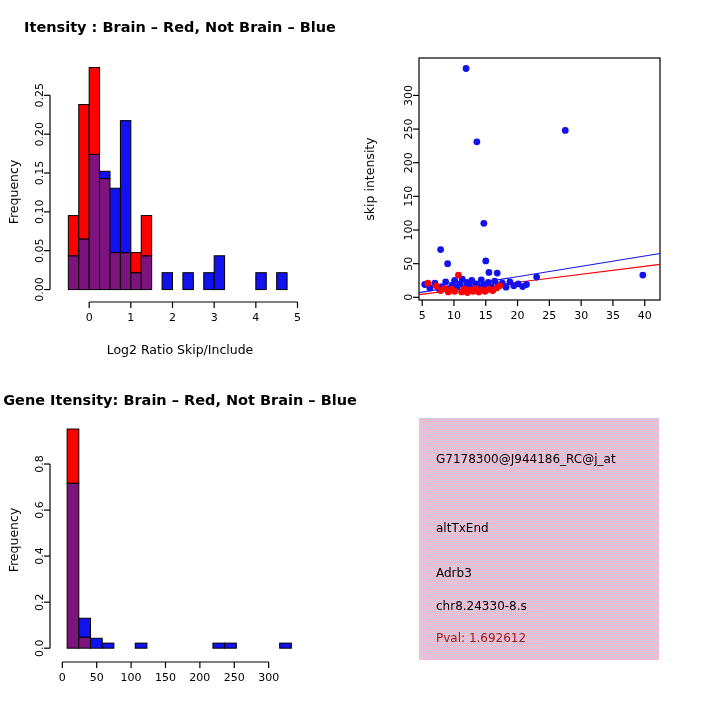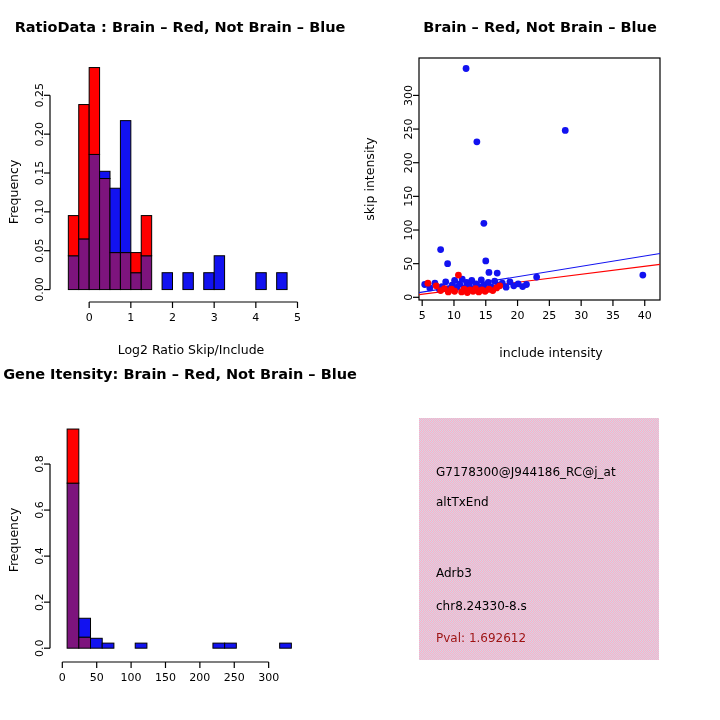--- a/index.html
+++ b/index.html
@@ -1,21 +1,21 @@
 <!DOCTYPE html>
 <html><head>
 <meta charset="utf-8">
 <style>
   html,body{margin:0;padding:0;background:#ffffff;}
   #figure{position:relative;width:720px;height:720px;background:#ffffff;overflow:hidden;
           font-family:"DejaVu Sans",sans-serif;}
   .panel-svg{position:absolute;width:360px;height:360px;}
   .plot-title{position:absolute;width:360px;text-align:center;font-weight:bold;
               font-size:14.5px;color:#000;white-space:nowrap;}
-  .axis-label{position:absolute;width:360px;text-align:center;font-size:12.5px;color:#000;padding-left:11px;}
+  .axis-label{position:absolute;width:360px;text-align:center;font-size:12.5px;color:#000;}
   .axis-label-y{position:absolute;width:160px;height:16px;text-align:center;font-size:12.5px;
                 color:#000;transform:rotate(-90deg);}
   svg text{font-family:"DejaVu Sans",sans-serif;font-size:11px;fill:#000;}
   #infobox{position:absolute;left:419px;top:418px;width:240px;height:242px;
            background-color:#ffadc6;
            background-image:conic-gradient(#d2d6e6 25%, transparent 25% 50%, #d2d6e6 50% 75%, transparent 75%);
            background-size:2px 2px;}
   .info-line{position:absolute;left:17px;height:16px;font-size:12px;color:#000;white-space:nowrap;}
   .info-line.pval{color:#9b1313;}
 </style>
@@ -205,33 +205,31 @@
       <rect x="78.81907204476568" y="277.13962264150945" width="11.69270226159945" height="11.049056603773579" fill="#7d147d" stroke="#000000" stroke-width="1"></rect>
       <rect x="78.81907204476568" y="258.2641509433962" width="11.69270226159945" height="18.875471698113245" fill="#1212f0" stroke="#000000" stroke-width="1"></rect>
       <rect x="90.51177430636513" y="278.29056603773586" width="11.692702261599436" height="9.89811320754717" fill="#1212f0" stroke="#000000" stroke-width="1"></rect>
       <rect x="102.20447656796456" y="283.1245283018868" width="11.69270226159945" height="5.064150943396214" fill="#1212f0" stroke="#000000" stroke-width="1"></rect>
       <rect x="135.21916530659828" y="283.1245283018868" width="11.692702261599436" height="5.064150943396214" fill="#1212f0" stroke="#000000" stroke-width="1"></rect>
       <rect x="212.94124504546517" y="283.1245283018868" width="11.692702261599436" height="5.064150943396214" fill="#1212f0" stroke="#000000" stroke-width="1"></rect>
       <rect x="224.6339473070646" y="283.1245283018868" width="11.692702261599408" height="5.064150943396214" fill="#1212f0" stroke="#000000" stroke-width="1"></rect>
       <rect x="279.65842853812075" y="283.1245283018868" width="11.692702261599436" height="5.064150943396214" fill="#1212f0" stroke="#000000" stroke-width="1"></rect>
     </svg>
 
-  <div class="plot-title" style="left:0;top:19px">RatioData : Brain – Red, Not Brain – Blue</div>
-  <div class="plot-title" style="left:360px;top:19px">Brain – Red, Not Brain – Blue</div>
-  <div class="plot-title" style="left:0;top:366px">Gene Itensity: Brain – Red, Not Brain – Blue</div>
+  <div class="plot-title" style="left:0;top:19px">Itensity : Brain – Red, Not Brain – Blue</div>
+  <div class="plot-title" style="left:0;top:392px">Gene Itensity: Brain – Red, Not Brain – Blue</div>
 
   <div class="axis-label" style="left:0;top:342px">Log2 Ratio Skip/Include</div>
   <div class="axis-label-y" style="left:-66px;top:184px">Frequency</div>
 
-  <div class="axis-label" style="left:360px;top:345px">include intensity</div>
   <div class="axis-label-y" style="left:290px;top:171px">skip intensity</div>
 
   <div class="axis-label-y" style="left:-66px;top:532px">Frequency</div>
 
   <div id="infobox">
-    <div class="info-line" style="top:47px">G7178300@J944186_RC@j_at</div>
-    <div class="info-line" style="top:77px">altTxEnd</div>
+    <div class="info-line" style="top:34px">G7178300@J944186_RC@j_at</div>
+    <div class="info-line" style="top:103px">altTxEnd</div>
     <div class="info-line" style="top:148px">Adrb3</div>
     <div class="info-line" style="top:181px">chr8.24330-8.s</div>
     <div class="info-line pval" style="top:213px">Pval: 1.692612</div>
   </div>
 
 </div>
 
 </body></html>

